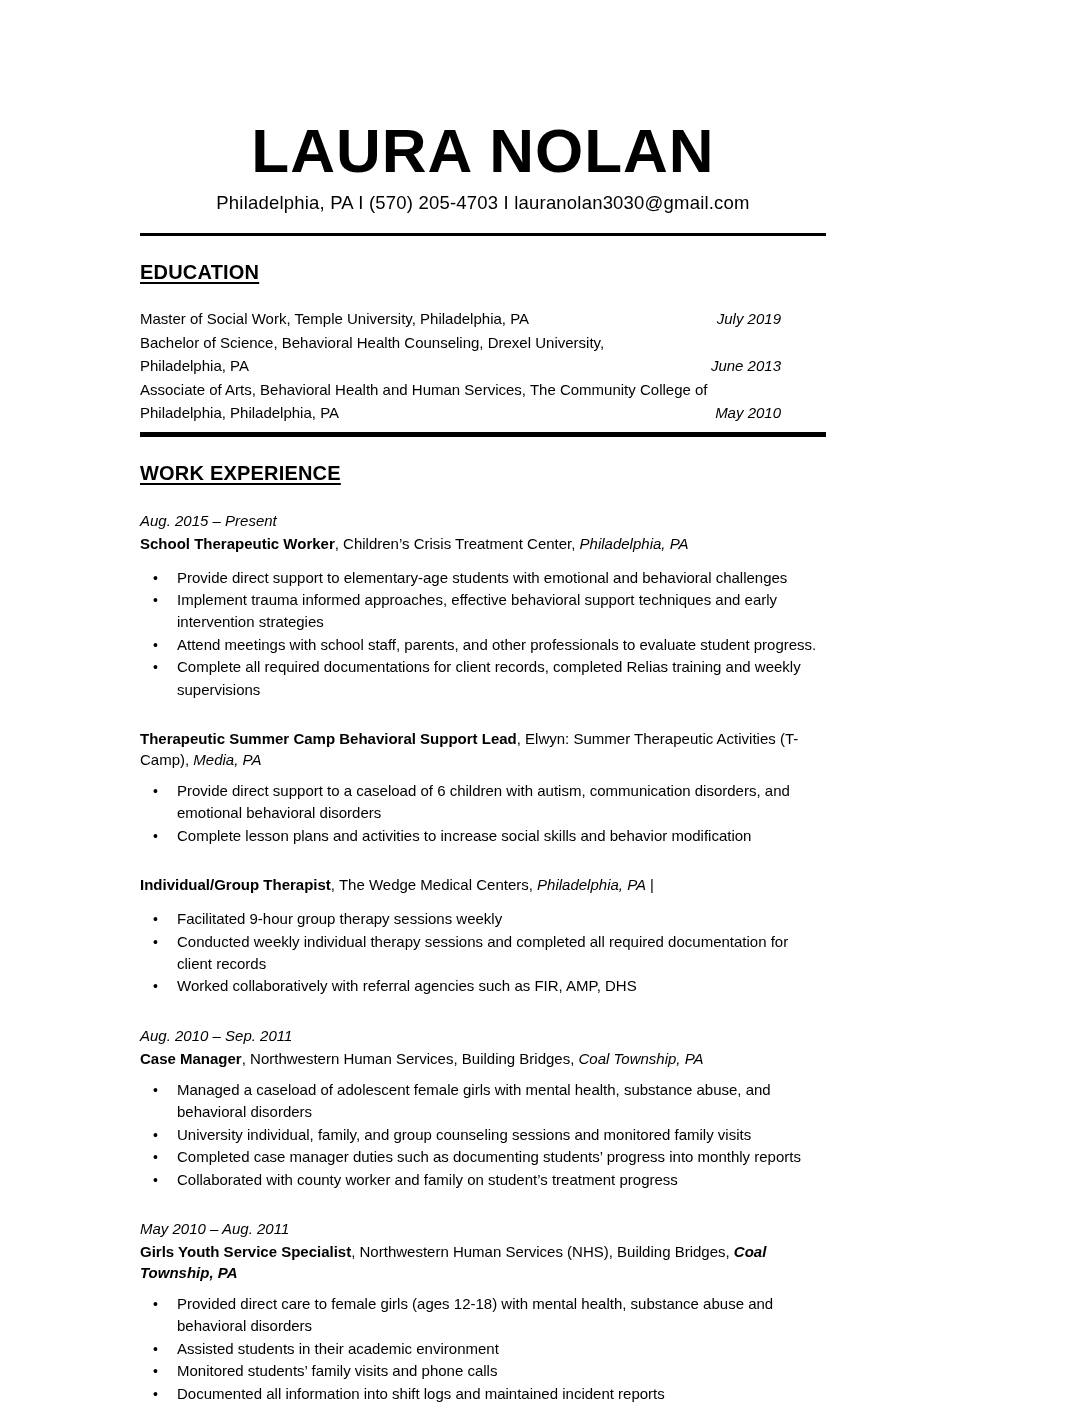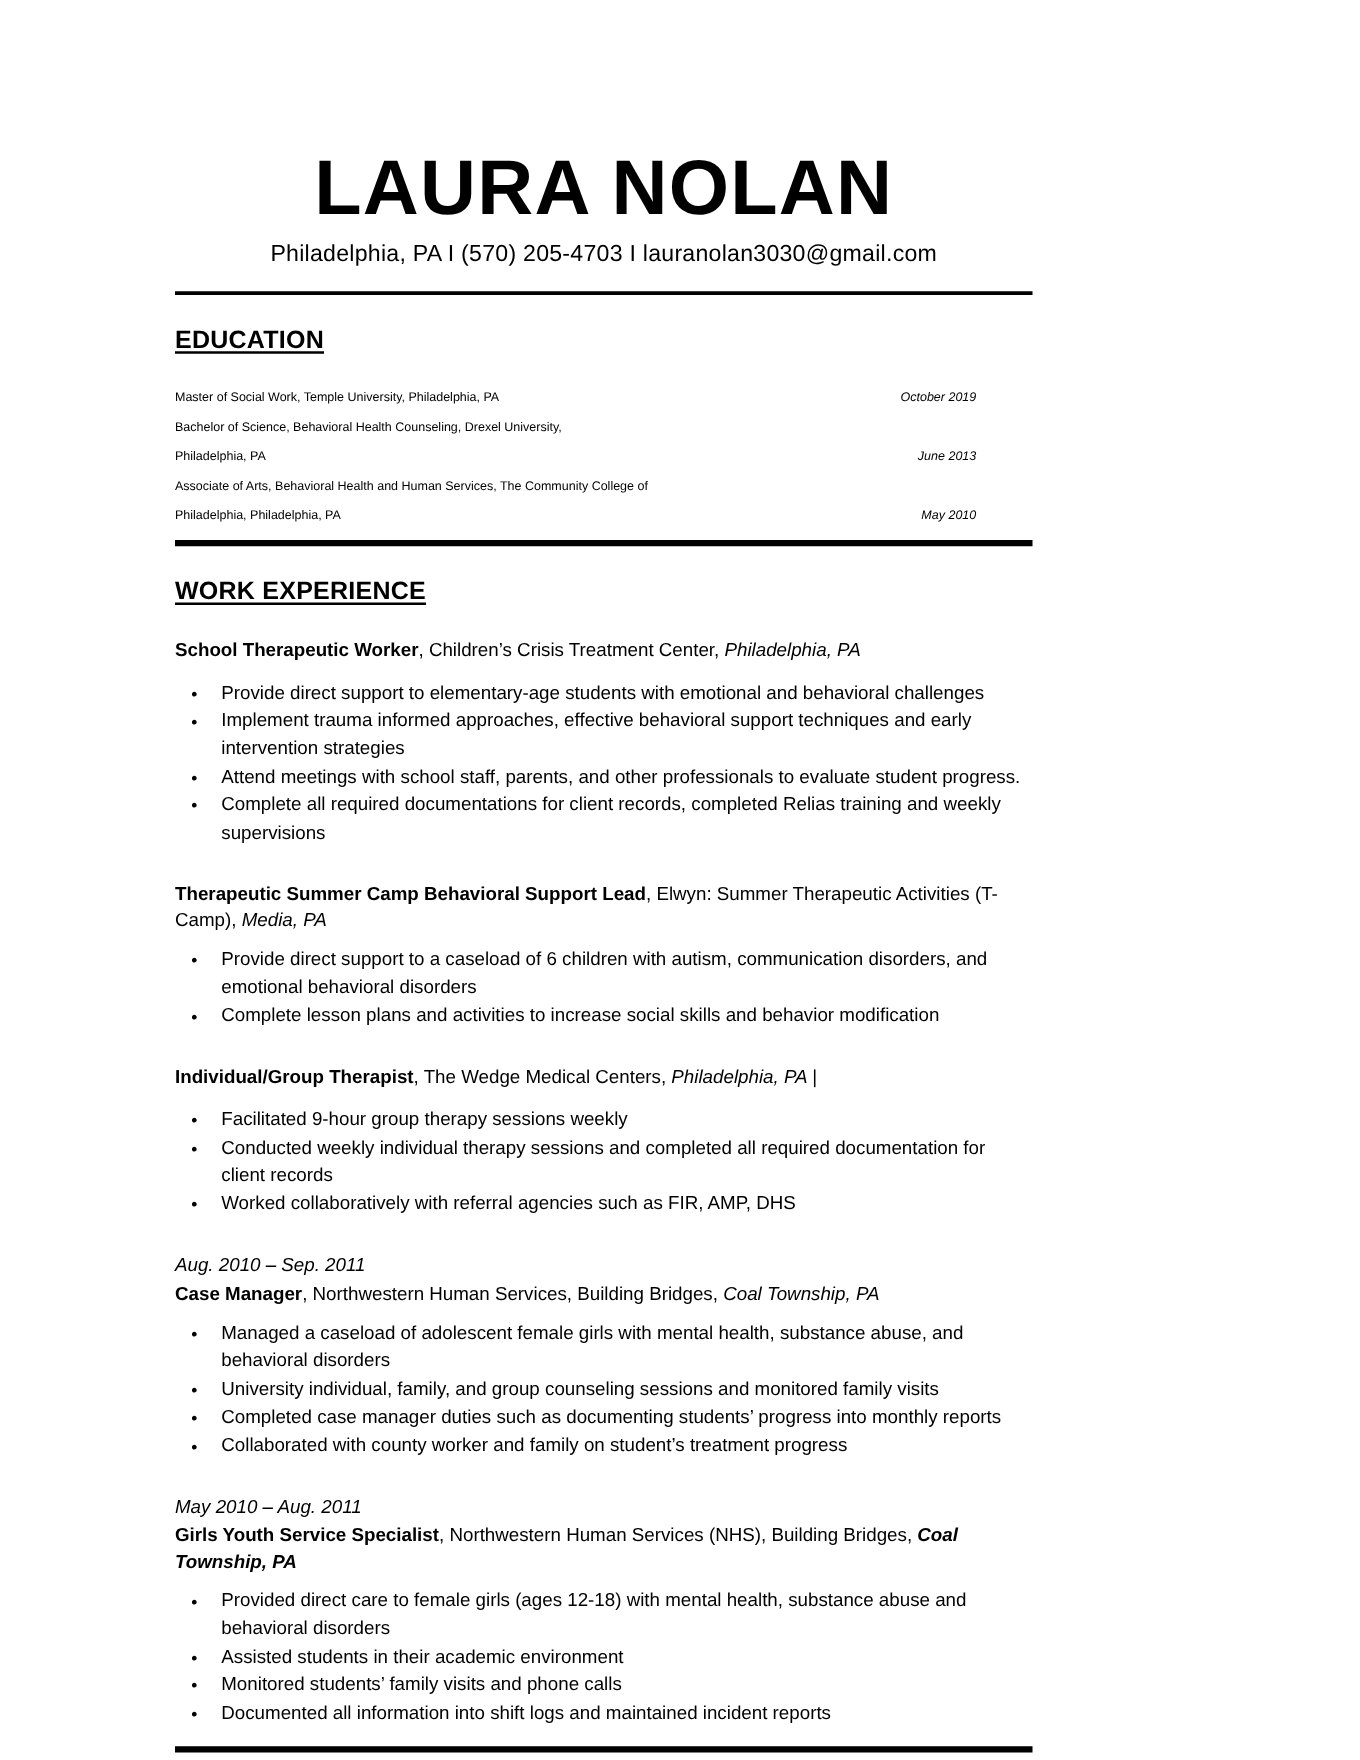--- a/index.html
+++ b/index.html
@@ -45,21 +45,21 @@
   .section-heading {
     margin: 25px 0 0 0;
     font-size: 20px;
     font-weight: 700;
     text-decoration: underline;
     text-underline-offset: 3px;
     text-decoration-thickness: 2px;
     letter-spacing: 0.2px;
   }
   
-  .edu-rows { margin-top: 23px; font-size: 10px; text-align: right; }
+  .edu-rows { margin-top: 23px; font-size: 15px; text-align: right; }
   .edu-row {
     display: flex;
     justify-content: space-between;
     align-items: baseline;
     line-height: 23.5px;
   }
   .edu-text { font-weight: 500; }
   .edu-date {
     font-style: italic;
     padding-right: 45px;
@@ -98,21 +98,21 @@
   <h1 class="name">LAURA NOLAN</h1>
   <div class="contact">Philadelphia, PA I (570) 205-4703 I lauranolan3030@gmail.com</div>
 
   <div class="rule rule-thin"></div>
 
   <section>
     <h2 class="section-heading">EDUCATION</h2>
     <div class="edu-rows">
       <div class="edu-row">
         <span class="edu-text">Master of Social Work, Temple University, Philadelphia, PA</span>
-        <span class="edu-date">October 2019</span>
+        <span class="edu-date">July 2019</span>
       </div>
       <div class="edu-row">
         <span class="edu-text">Bachelor of Science, Behavioral Health Counseling, Drexel University,</span>
         <span class="edu-date"></span>
       </div>
       <div class="edu-row">
         <span class="edu-text">Philadelphia, PA</span>
         <span class="edu-date">June 2013</span>
       </div>
       <div class="edu-row">
@@ -125,20 +125,21 @@
       </div>
     </div>
   </section>
 
   <div class="rule rule-thick rule-edu"></div>
 
   <section>
     <h2 class="section-heading">WORK EXPERIENCE</h2>
 
     <article class="job job-first">
+      <div class="job-dates">Aug. 2015 – Present</div>
       <div class="job-title"><span class="role">School Therapeutic Worker</span><span>, Children’s Crisis Treatment Center, </span><span class="loc">Philadelphia, PA</span></div>
       <ul class="bullets gap">
         <li data-bullet="•">Provide direct support to elementary-age students with emotional and behavioral challenges</li>
         <li data-bullet="•">Implement trauma informed approaches, effective behavioral support techniques and early intervention strategies</li>
         <li data-bullet="•">Attend meetings with school staff, parents, and other professionals to evaluate student progress.</li>
         <li data-bullet="•">Complete all required documentations for client records, completed Relias training and weekly supervisions</li>
       </ul>
     </article>
 
     <article class="job">

